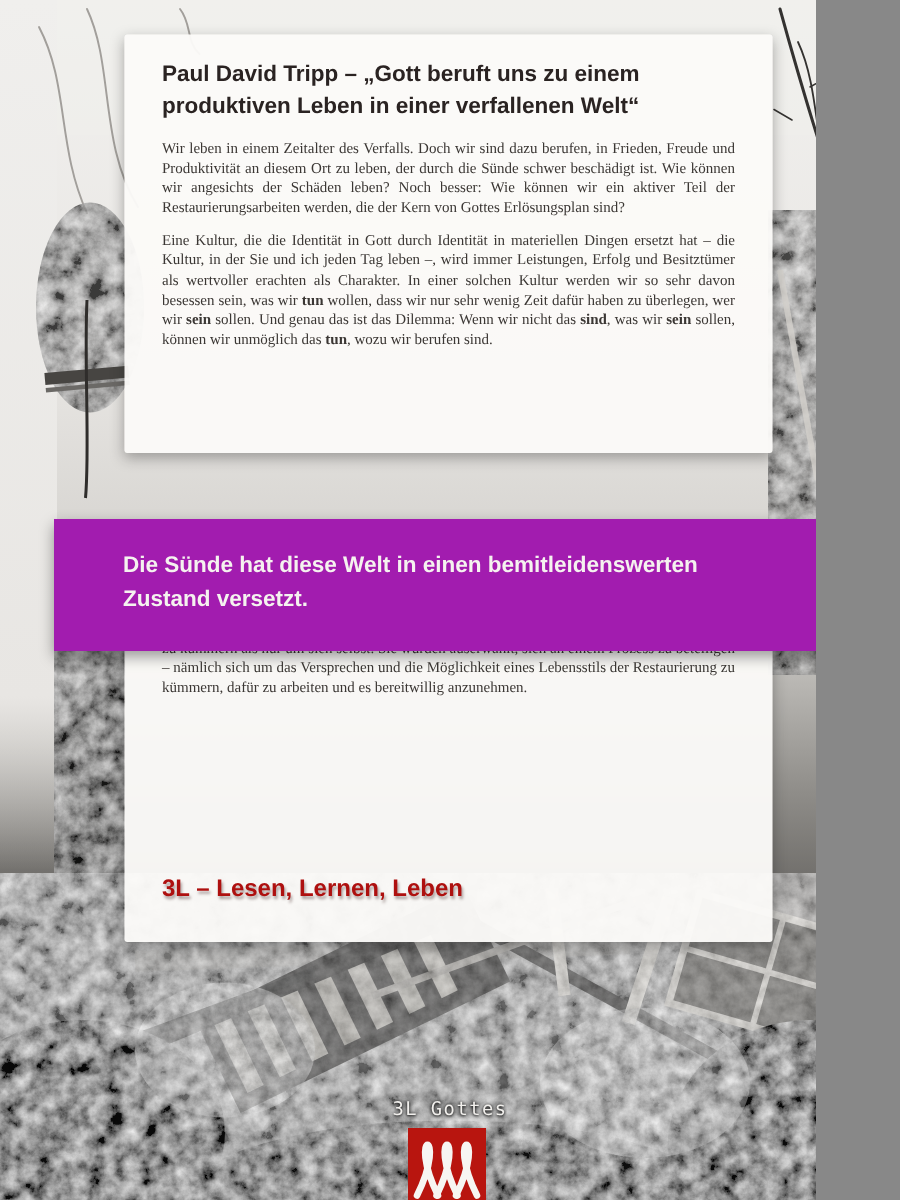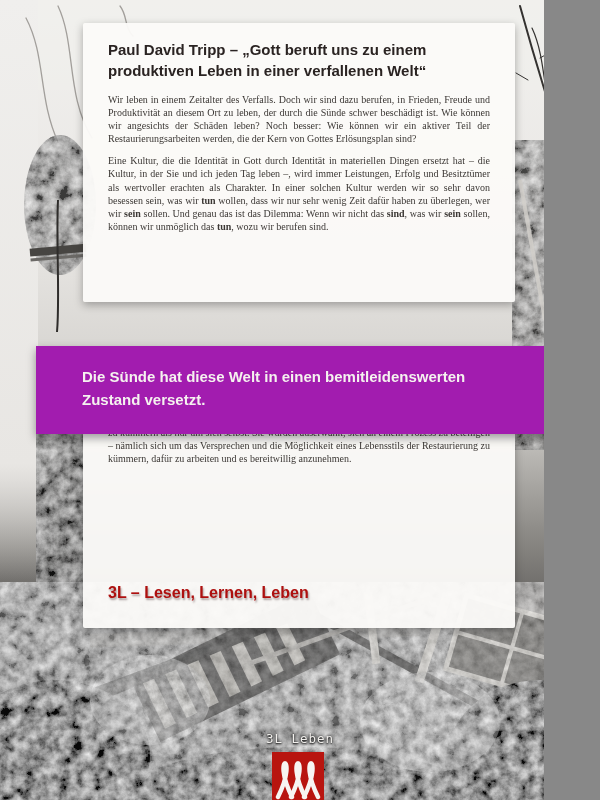--- a/index.html
+++ b/index.html
@@ -145,21 +145,21 @@
 
   <div id="banner">
     <div class="banner-text">Die Sünde hat diese Welt in einen bemitleidenswerten Zustand versetzt.</div>
   </div>
 
   <div class="panel" id="panel2">
     <p class="bodypar">Dieses Buch ist eine Anregung, darüber nachzudenken, dass Sie von Gott zu mehr erschaffen und berufen wurden als nur zum Überleben. Sie wurden erschaffen und berufen, sich um mehr zu kümmern als nur um sich selbst. Sie wurden auserwählt, sich an einem Prozess zu beteiligen – nämlich sich um das Versprechen und die Möglichkeit eines Lebensstils der Restaurierung zu kümmern, dafür zu arbeiten und es bereitwillig anzunehmen.</p>
     <div id="slogan">3L – Lesen, Lernen, Leben</div>
   </div>
 
-  <div id="publisher">3L Leben</div>
+  <div id="publisher">3L Gottes</div>
   <div id="logo">
     <svg width="52" height="48" viewBox="0 0 52 48">
       <g fill="none" stroke="#f7f5f2" stroke-width="4.4" stroke-linecap="round">
         <path d="M20 45 C -2 0, 28 0, 6 45"></path>
         <path d="M33 45 C 11 0, 41 0, 19 45"></path>
         <path d="M46 45 C 24 0, 54 0, 32 45"></path>
       </g>
     </svg>
   </div>
 

